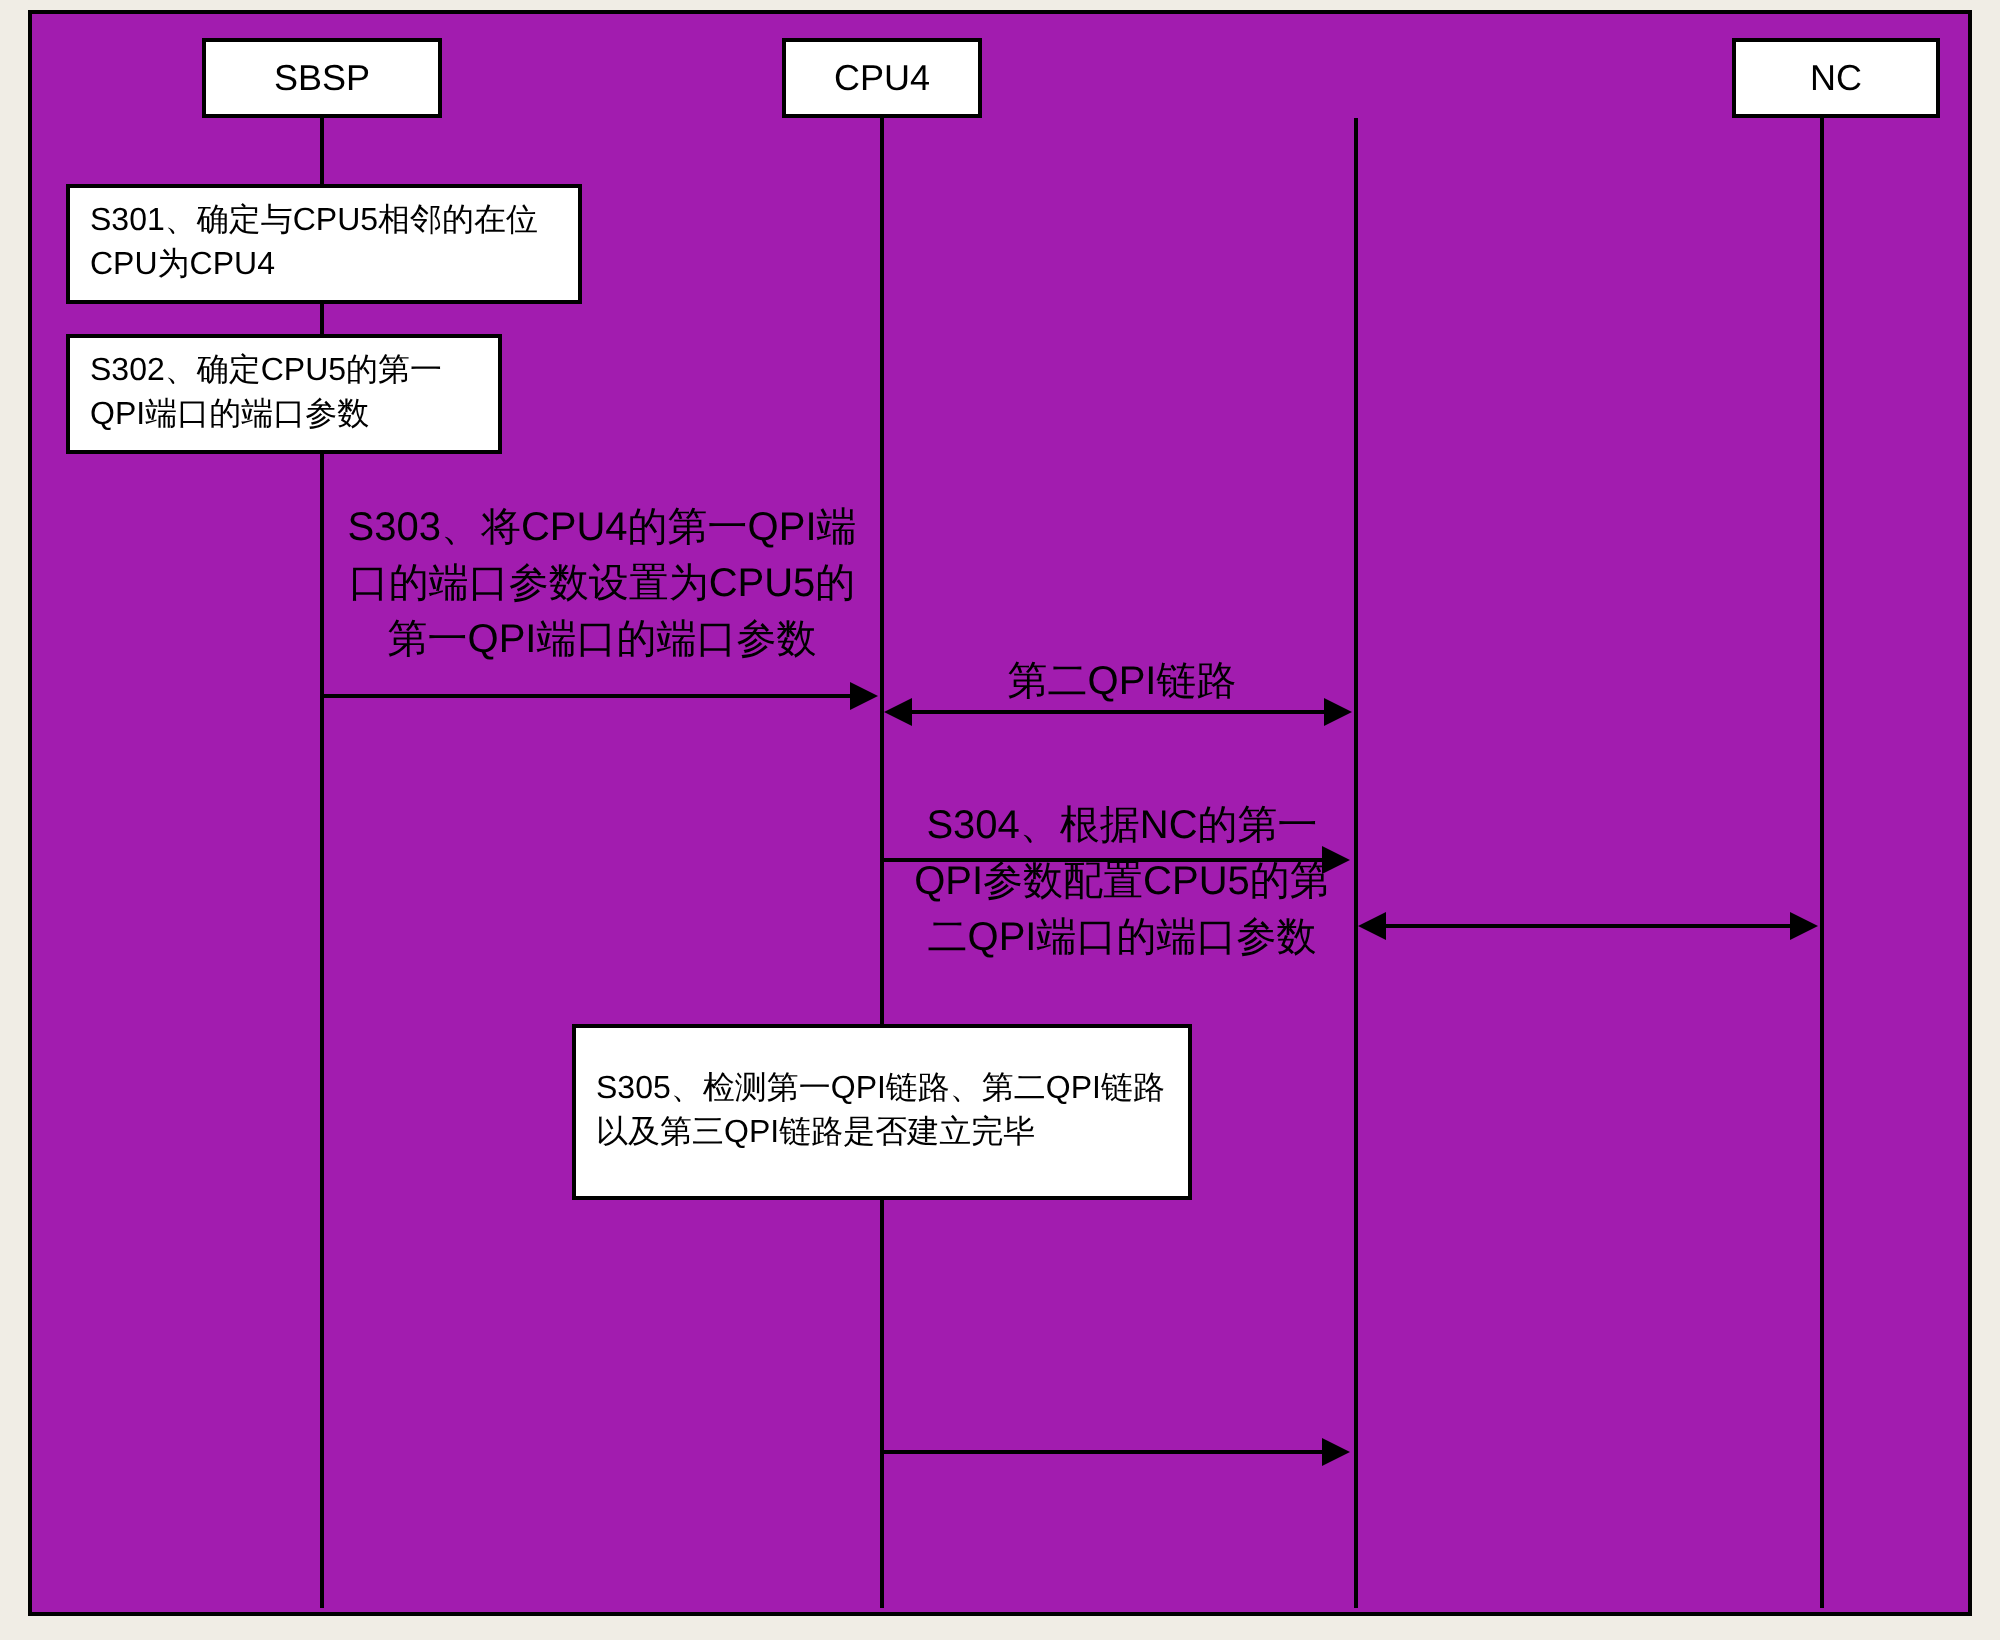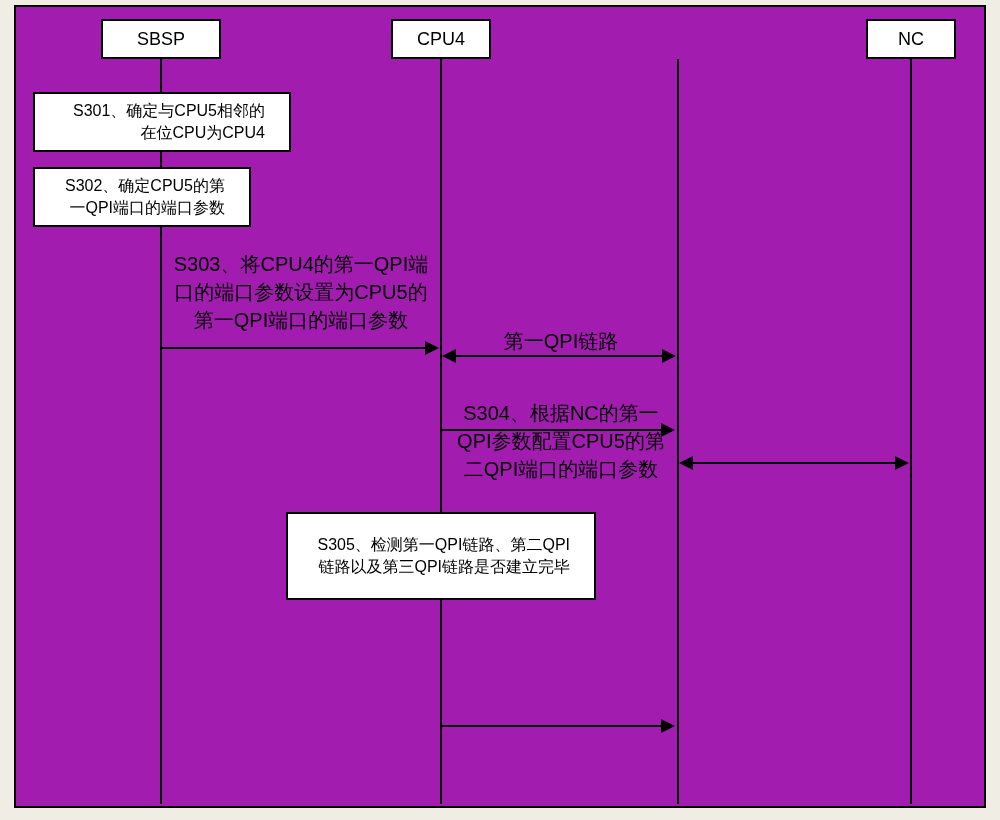--- a/index.html
+++ b/index.html
@@ -35,22 +35,22 @@
       width: 2px;
       background: #000;
     }
     .process-box {
       position: absolute;
       border: 2px solid #000;
       background: #fff;
       display: flex;
       align-items: center;
       justify-content: center;
-      text-align: right;
-      padding: 6px 24px;
+      text-align: left;
+      padding: 6px 10px;
       font-size: 16px;
       line-height: 1.4;
     }
     .message-text {
       position: absolute;
       text-align: center;
       font-size: 20px;
       line-height: 1.4;
     }
     .arrow-line {
@@ -77,21 +77,21 @@
 <body>
 
 <div class="main-frame">
 
   <div class="lifeline-header" style="left:85px; top:12px; width:120px;">
     <span>SBSP</span>
   </div>
   <div class="lifeline-header" style="left:375px; top:12px; width:100px;">
     <span>CPU4</span>
   </div>
-  <div class="lifeline-header" style="left:850px; top:12px; width:90px;">
+  <div class="lifeline-header" style="left:850px; top:12px; width:104px;">
     <span>NC</span>
   </div>
 
   <div class="lifeline" style="left:144px; top:52px; height:745px;"></div>
   <div class="lifeline" style="left:424px; top:52px; height:745px;"></div>
   <div class="lifeline" style="left:661px; top:52px; height:745px;"></div>
   <div class="lifeline" style="left:894px; top:52px; height:745px;"></div>
 
   <div class="process-box" style="left:17px; top:85px; width:258px; height:60px;">
     <span>S301、确定与CPU5相邻的在位CPU为CPU4</span>
@@ -101,21 +101,21 @@
     <span>S302、确定CPU5的第一QPI端口的端口参数</span>
   </div>
 
   <div class="message-text" style="left:155px; top:243px; width:260px;">
     <span>S303、将CPU4的第一QPI端口的端口参数设置为CPU5的第一QPI端口的端口参数</span>
   </div>
   <div class="arrow-line" style="left:145px; top:340px; width:266px;"></div>
   <div class="arrow-head-right" style="left:409px; top:334px;"></div>
 
   <div class="message-text" style="left:440px; top:320px; width:210px;">
-    <span>第一QPI链路</span>
+    <span>第二QPI链路</span>
   </div>
   <div class="arrow-line" style="left:438px; top:348px; width:210px;"></div>
   <div class="arrow-head-left" style="left:426px; top:342px;"></div>
   <div class="arrow-head-right" style="left:646px; top:342px;"></div>
 
   <div class="message-text" style="left:440px; top:392px; width:210px;">
     <span>S304、根据NC的第一QPI参数配置CPU5的第二QPI端口的端口参数</span>
   </div>
   <div class="arrow-line" style="left:426px; top:422px; width:221px;"></div>
   <div class="arrow-head-right" style="left:645px; top:416px;"></div>

